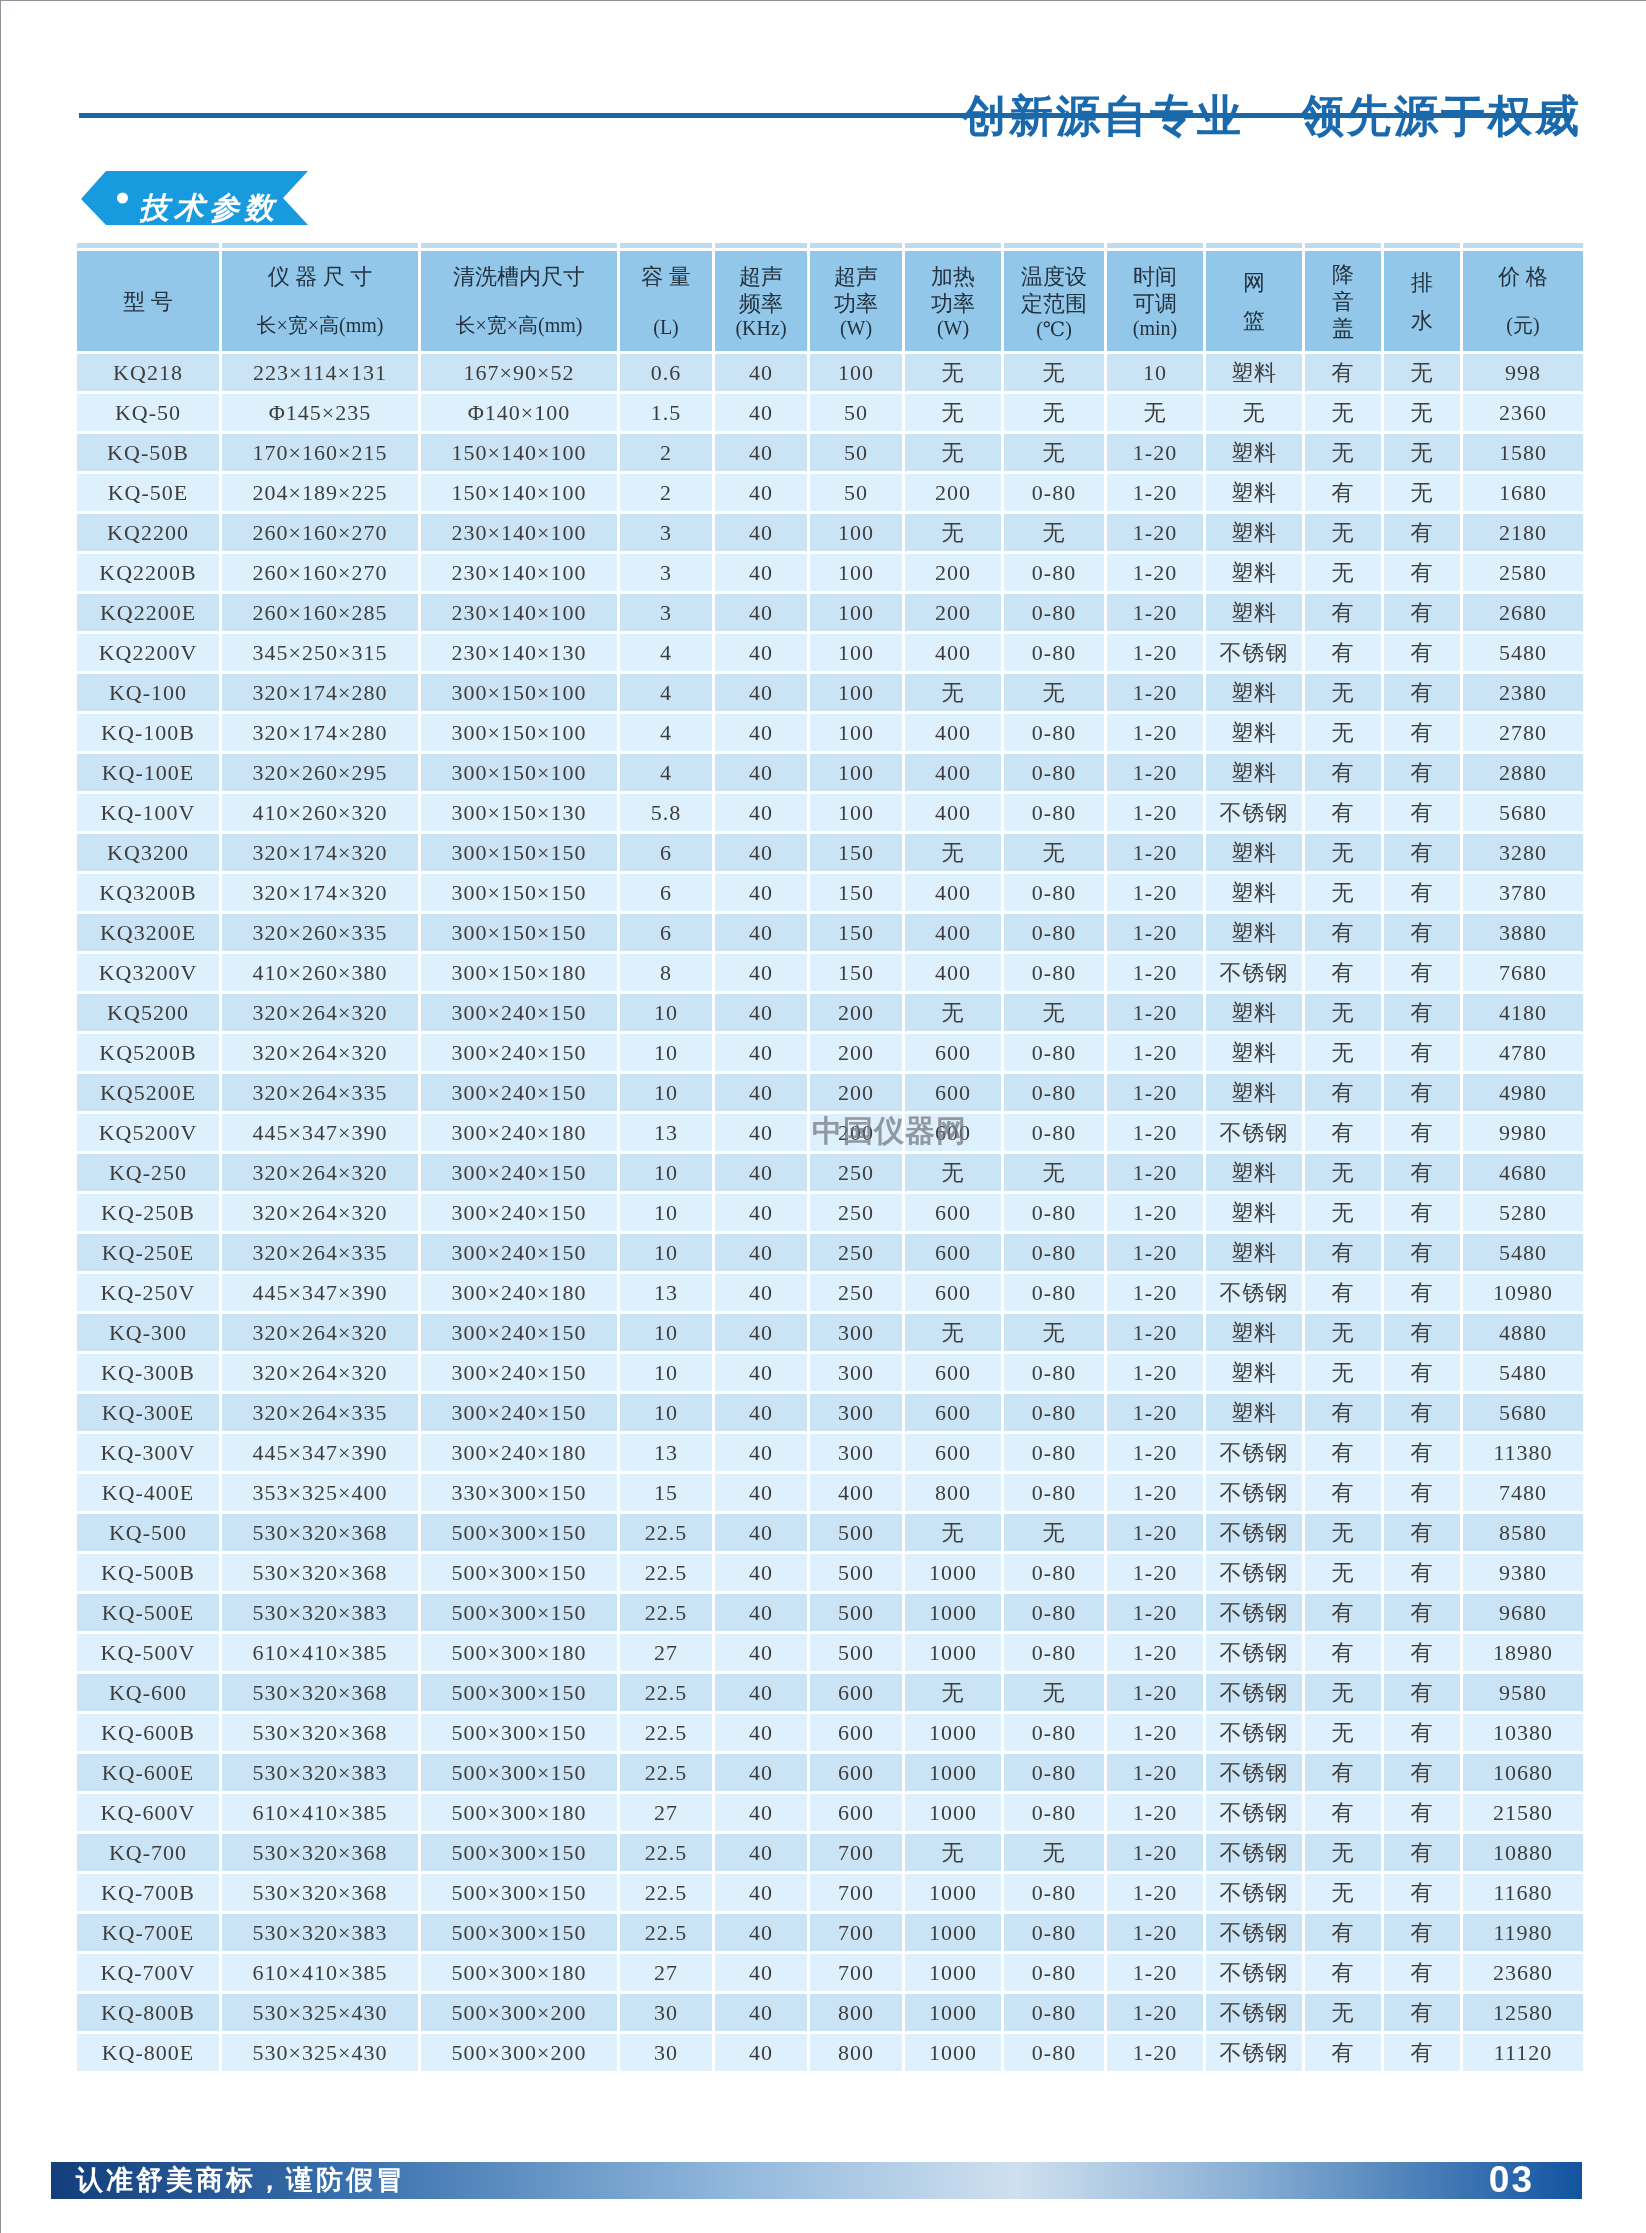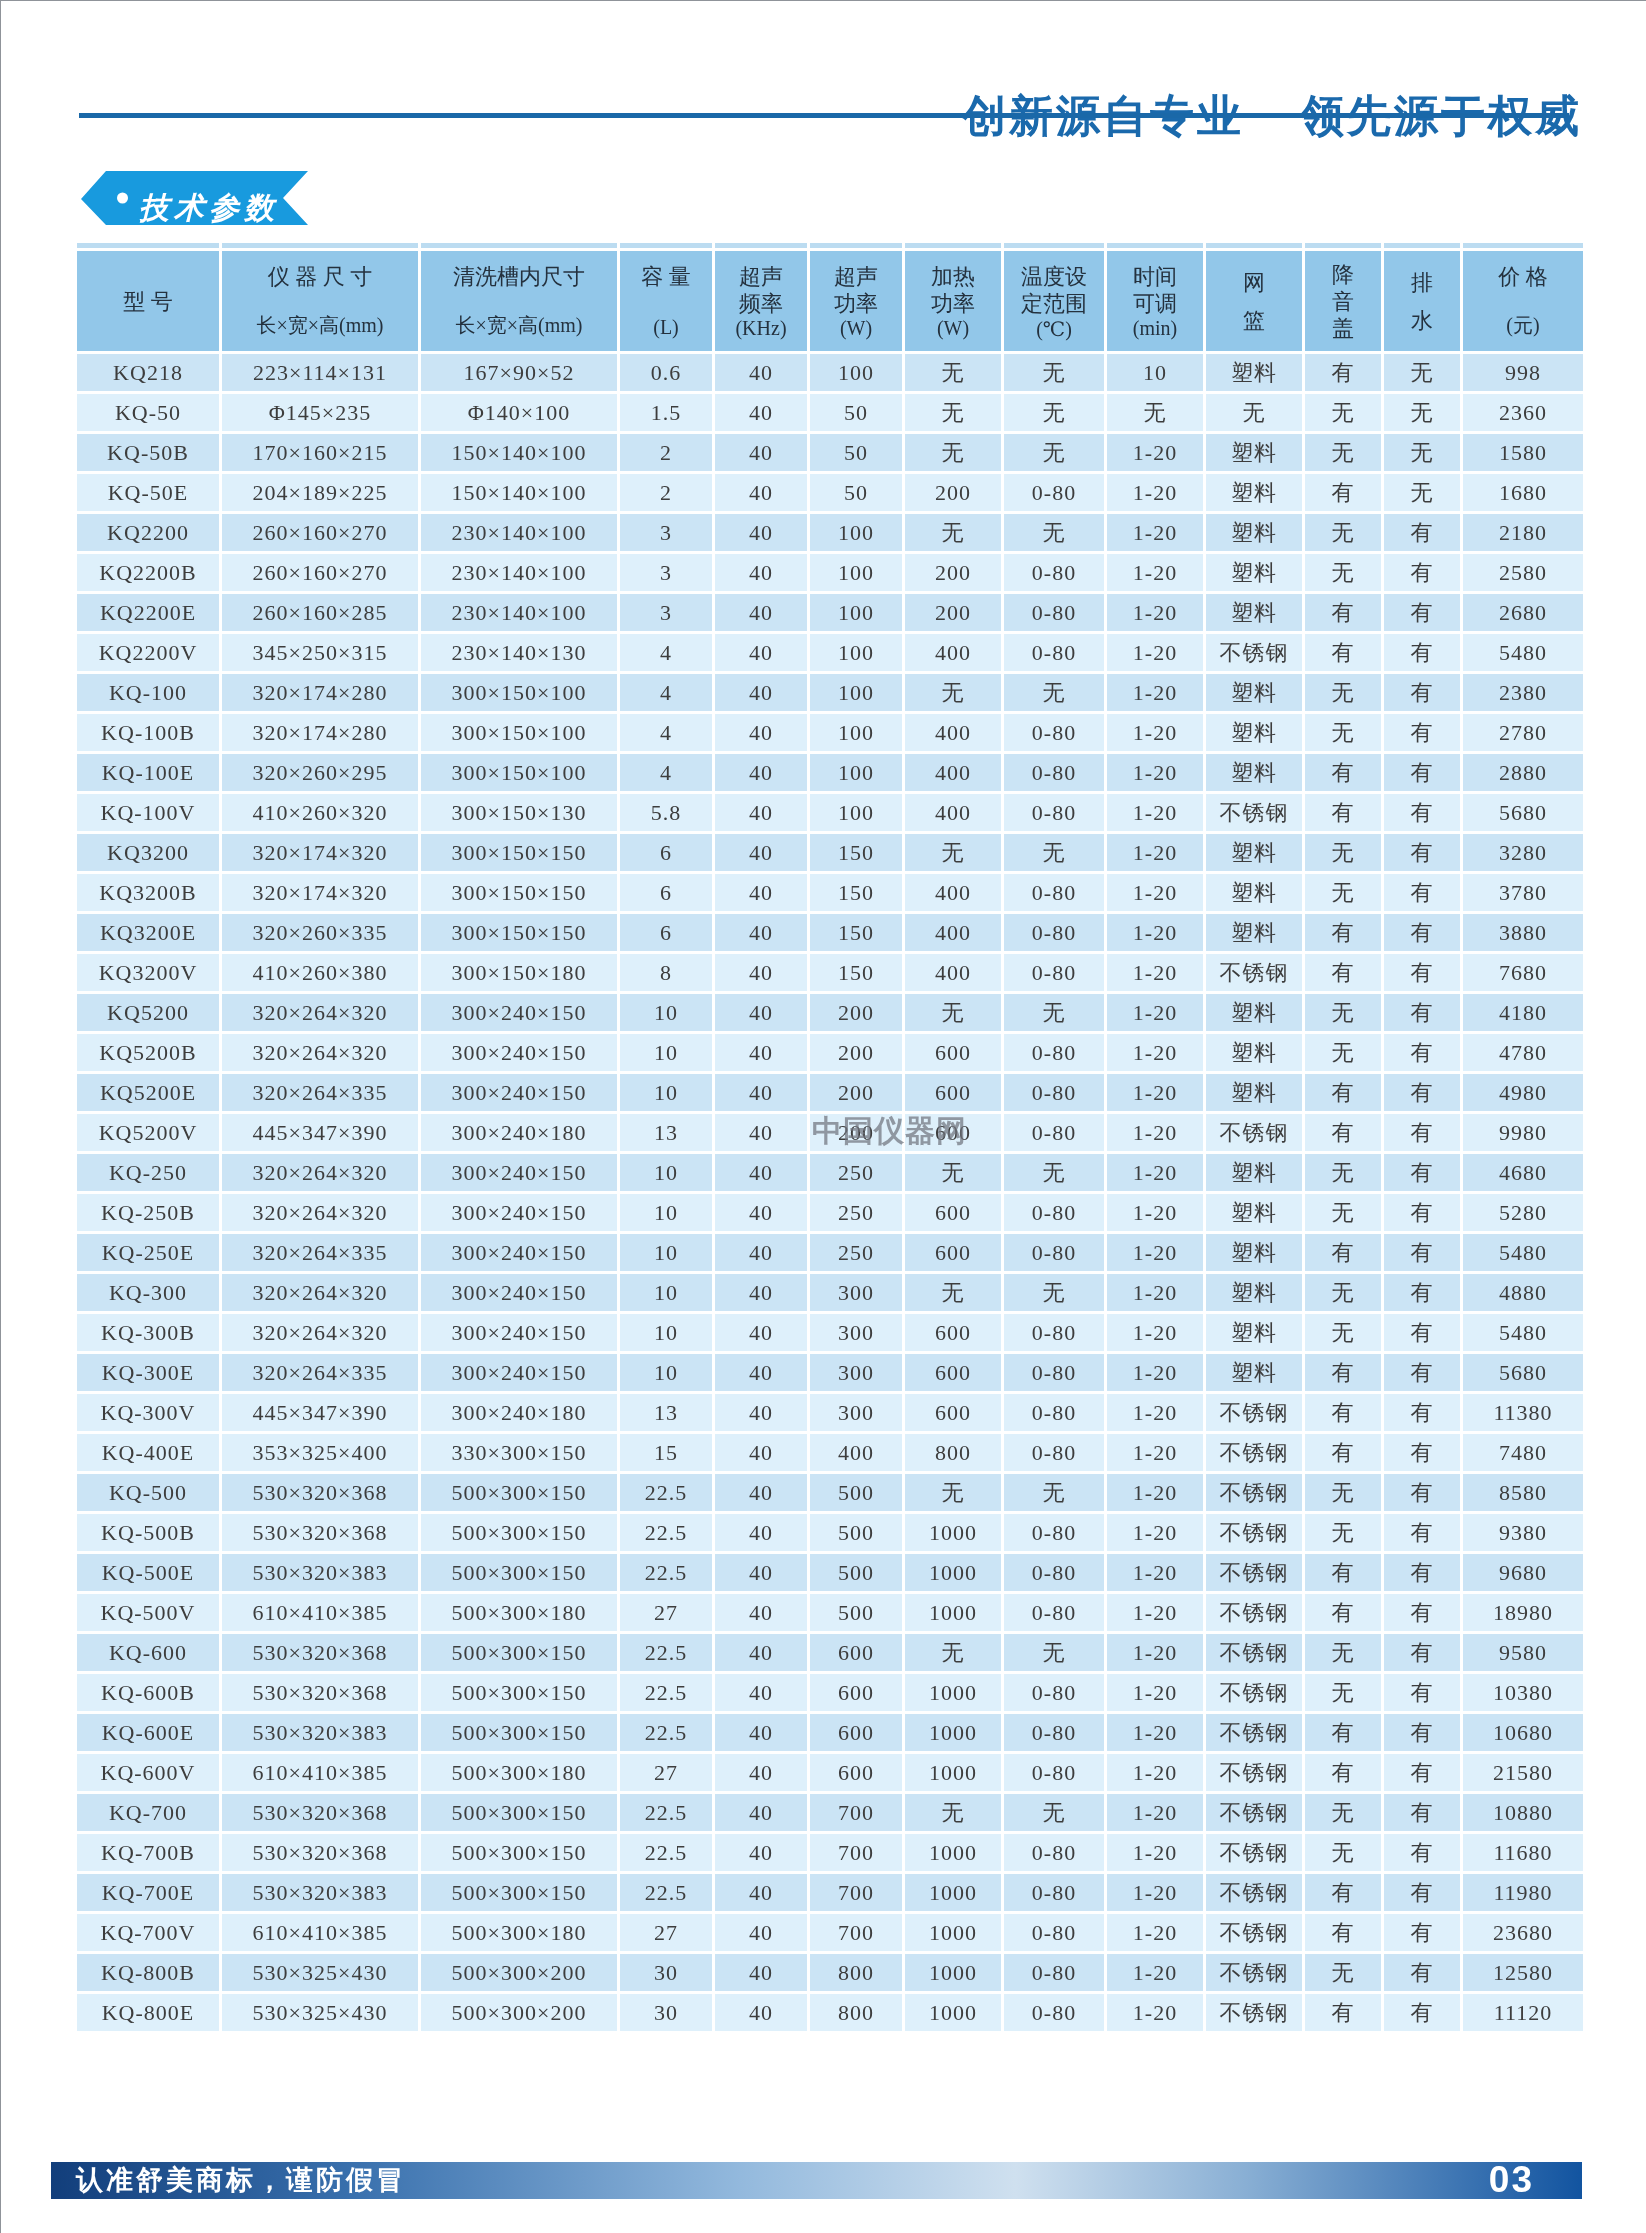--- a/index.html
+++ b/index.html
@@ -570,20 +570,35 @@
           <td>40</td>
           <td>250</td>
           <td>600</td>
           <td>0-80</td>
           <td>1-20</td>
           <td>塑料</td>
           <td>有</td>
           <td>有</td>
           <td>5480</td>
         </tr>
+        <tr class="even">
+          <td>KQ-250V</td>
+          <td>445×347×390</td>
+          <td>300×240×180</td>
+          <td>13</td>
+          <td>40</td>
+          <td>250</td>
+          <td>600</td>
+          <td>0-80</td>
+          <td>1-20</td>
+          <td>不锈钢</td>
+          <td>有</td>
+          <td>有</td>
+          <td>10980</td>
+        </tr>
         <tr class="odd">
           <td>KQ-300</td>
           <td>320×264×320</td>
           <td>300×240×150</td>
           <td>10</td>
           <td>40</td>
           <td>300</td>
           <td>无</td>
           <td>无</td>
           <td>1-20</td>

